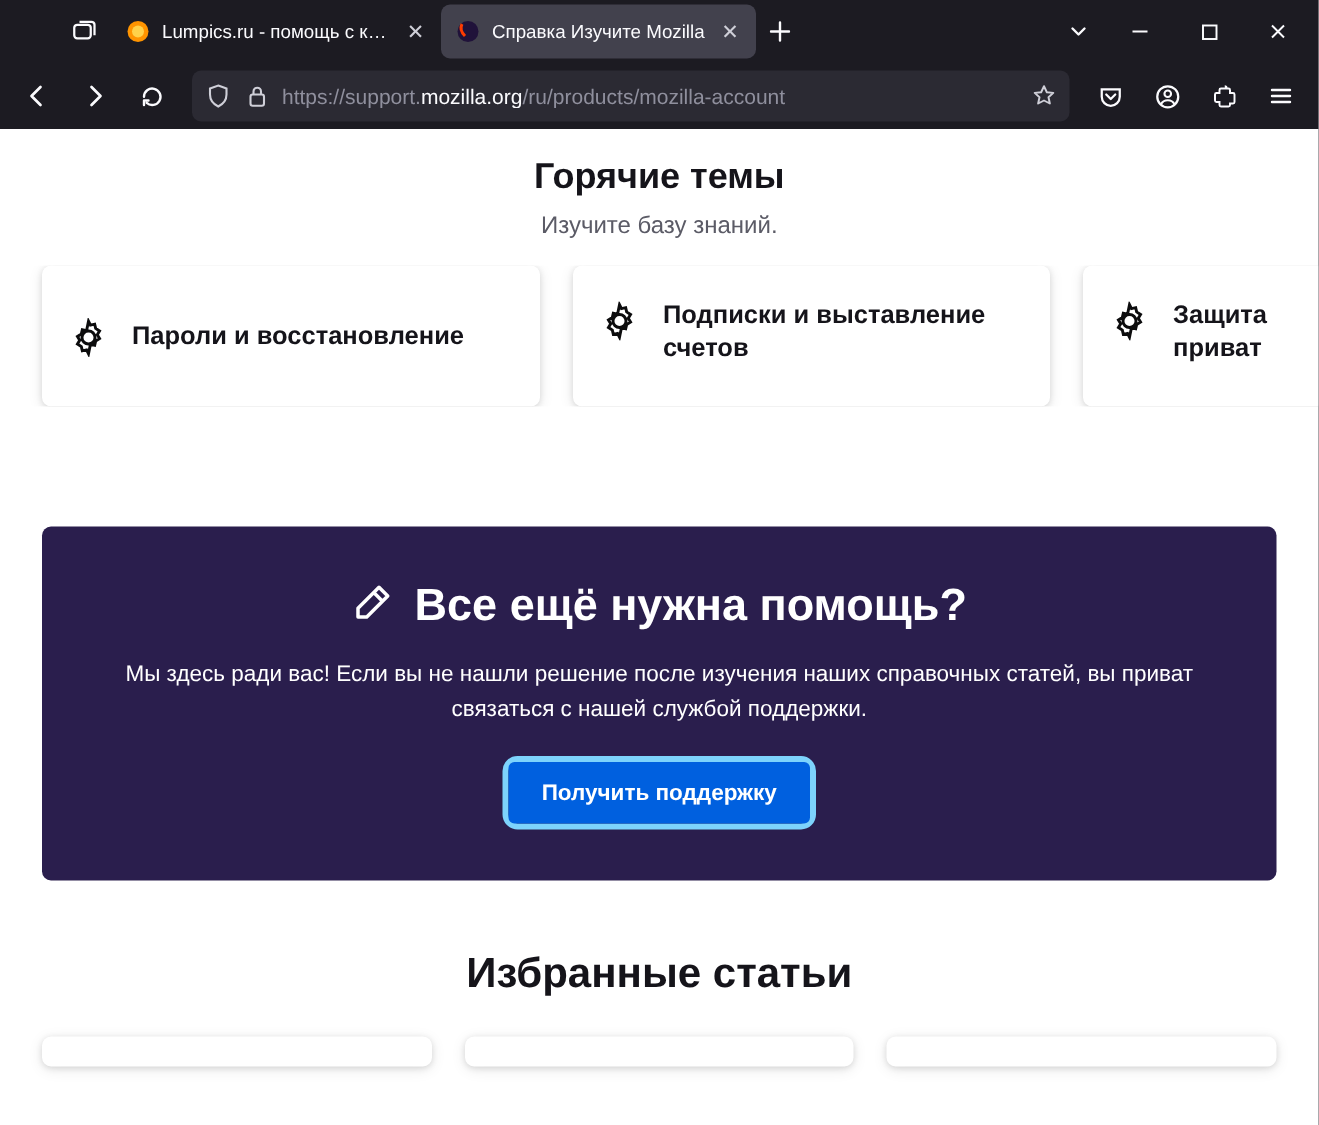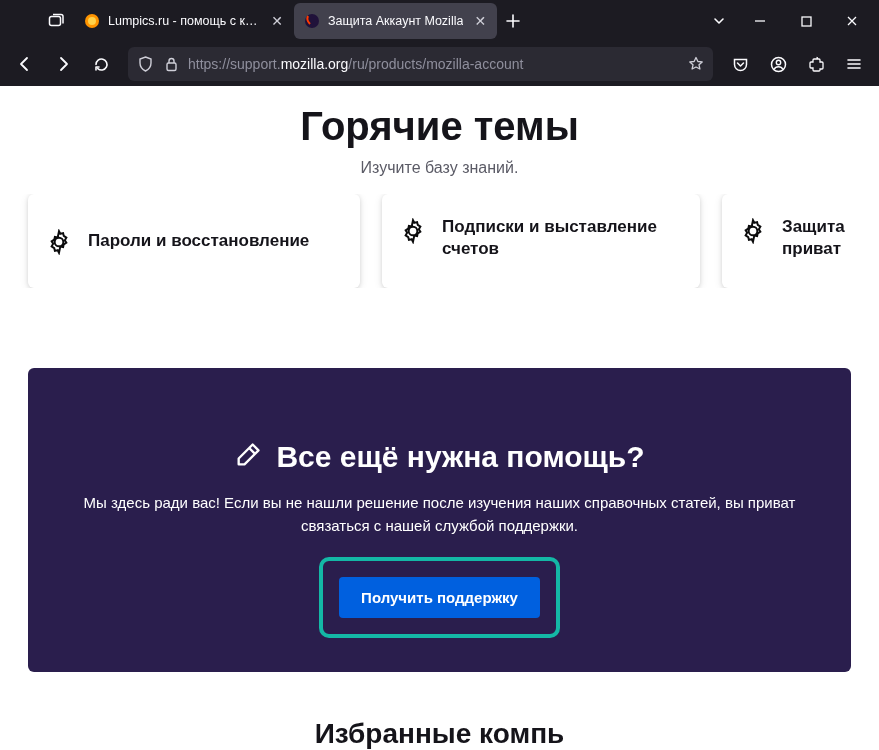--- a/index.html
+++ b/index.html
@@ -80,21 +80,21 @@
   .url-text .dim { color: #8f8f9d; }
   .url-text .host { color: #fbfbfe; }
 
   .content {
     background: #fff;
     color: #0c0c0d;
     height: calc(750px - 42px - 44px);
     overflow: hidden;
     padding-top: 18px;
   }
-  .hot-title { text-align:center; font-size: 40px; font-weight: 700; color: #15141a; margin-bottom: 10px; }
+  .hot-title { text-align:center; font-size: 24px; font-weight: 700; color: #15141a; margin-bottom: 10px; }
   .hot-sub { text-align:center; font-size: 16px; color: #5b5b66; margin-bottom: 17px; }
 
   .cards-row {
     display: flex;
     gap: 22px;
     padding-left: 28px;
     padding-right: 11px;
     overflow: hidden;
   }
   .topic-card {
@@ -115,30 +115,30 @@
   .topic-card .tlabel { font-size: 17px; font-weight: 700; color: #15141a; line-height: 1.3; }
 
   .help-section {
     margin: 80px 28px 0 28px;
     background: #2a1e4d;
     border-radius: 6px;
     padding: 36px 36px 34px 36px;
     text-align: center;
     color: #fff;
   }
-  .help-header { display:inline-flex; align-items:center; gap: 14px; margin-bottom: 18px; margin-top: 36px;}
+  .help-header { display:inline-flex; align-items:center; gap: 14px; margin-bottom: 18px;}
   .help-header svg { width: 28px; height: 28px; }
   .help-title { font-size: 30px; font-weight: 700; }
   .help-desc { font-size: 15px; line-height: 1.5; max-width: 740px; margin: 0 auto 20px auto; }
 
   .support-btn-wrap {
     display: inline-block;
-    border: 4px solid #14b8a6;
+    border: 4px solid #7dd3fc;
     border-radius: 10px;
-    padding: 16px;
+    padding: 0;
     text-decoration: underline;
   }
   .support-btn {
     background: #0060df;
     color: #fff;
     font-weight: 600;
     font-size: 15px;
     padding: 12px 22px;
     border: none;
     border-radius: 4px;
@@ -187,21 +187,21 @@
       <span class="close">✕</span>
     </div>
     <div class="tab active">
       <span class="favicon">
         <svg viewBox="0 0 16 16">
             <circle cx="8" cy="8" r="7" fill="#20123a"></circle>
             <path d="M8 1 a7 7 0 0 1 0 14 a5 5 0 0 0 0-14" class="ff-orange"></path>
             <path d="M4 3 q-2 4 2 8" fill="none" stroke="#ff3b00" stroke-width="2"></path>
           </svg>
       </span>
-      <span class="title">Защита Аккаунт Mozilla</span>
+      <span class="title">Справка Изучите Mozilla</span>
       <span class="close">✕</span>
     </div>
     <div class="newtab-btn">
       <svg width="14" height="14" viewBox="0 0 14 14">
           <path d="M7 1v12M1 7h12" stroke="currentColor" stroke-width="1.6" stroke-linecap="round"></path>
         </svg>
     </div>
     <div class="tabs-right">
       <div class="chevron-btn">
         <svg width="14" height="14" viewBox="0 0 14 14">
@@ -328,19 +328,19 @@
           </svg>
       </span>
       <span class="help-title">Все ещё нужна помощь?</span>
     </div>
     <p class="help-desc">Мы здесь ради вас! Если вы не нашли решение после изучения наших справочных статей, вы приват связаться с нашей службой поддержки.</p>
     <span class="support-btn-wrap">
       <button class="support-btn">Получить поддержку</button>
     </span>
   </div>
 
-  <h2 class="featured-title">Избранные компь</h2>
+  <h2 class="featured-title">Избранные статьи</h2>
   <div class="featured-row">
     <div class="featured-card"></div>
     <div class="featured-card"></div>
     <div class="featured-card"></div>
   </div>
 </div>
 
 </body></html>

